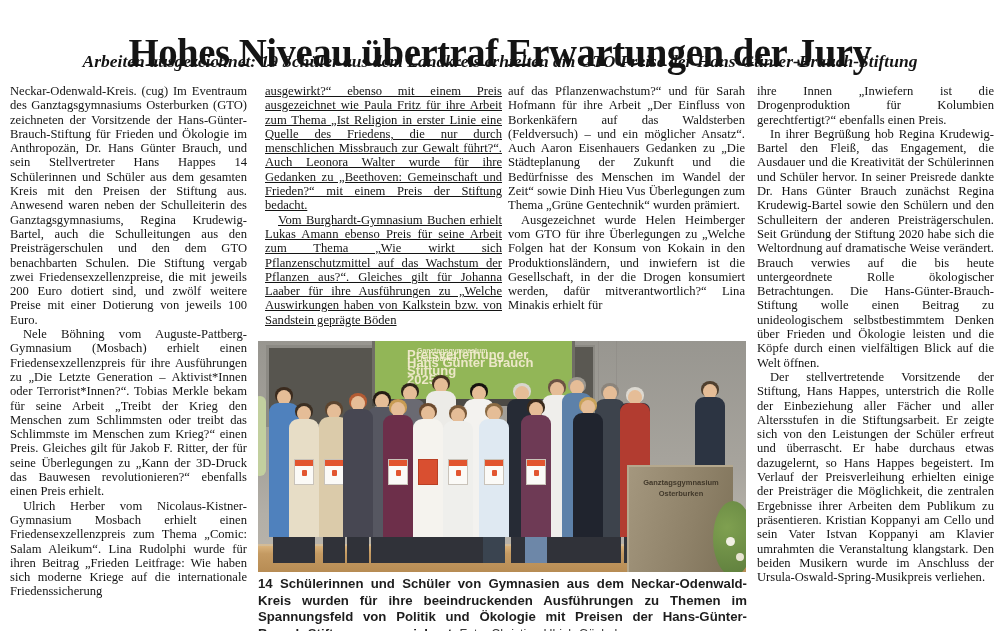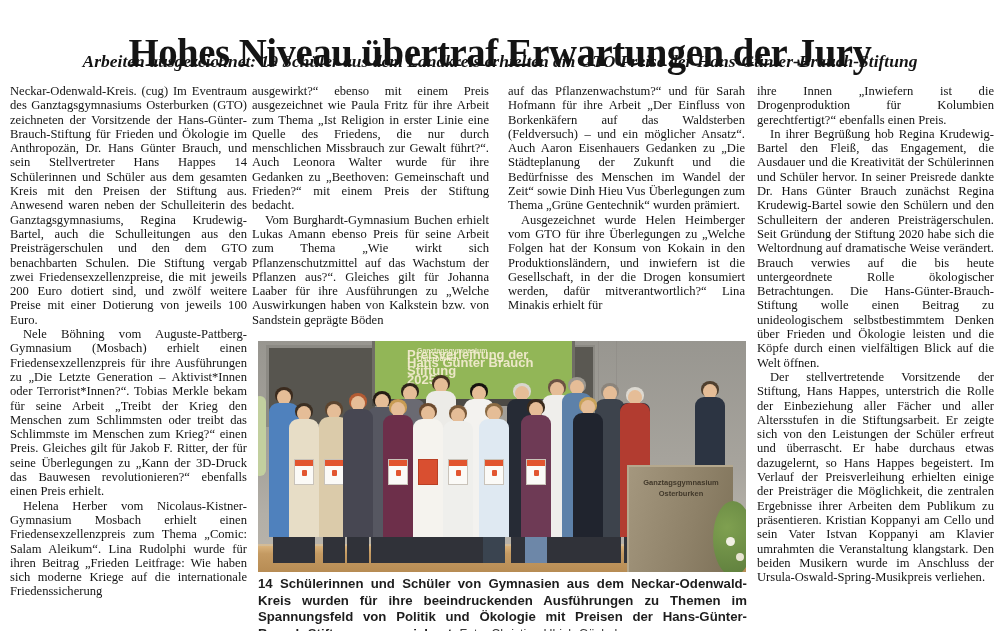--- a/index.html
+++ b/index.html
@@ -11,21 +11,21 @@
             transform:scaleX(.97);transform-origin:center;}
   .subhead{position:absolute;top:51px;left:0;width:1000px;text-align:center;
            font-size:17.5px;font-weight:700;font-style:italic;white-space:nowrap;}
   
   .col{position:absolute;top:84px;width:237px;font-size:12.6px;line-height:14.3px;
        text-align:justify;overflow:hidden;hyphens:auto;-webkit-hyphens:auto;}
   .col p{margin:0;}
   .col p.ind{text-indent:13px;}
   .col b.lead{font-weight:400;}
   #col1{left:10px;height:547px;}
-  #col2{left:252px;height:246px;}
+  #col2{left:265px;height:246px;text-decoration:underline;}
   #col3{left:508px;height:246px;}
   #col4{left:757px;height:547px;}
   
   #photo{position:absolute;left:258px;top:341px;width:488px;height:231px;overflow:hidden;
          background:linear-gradient(#989690 0%,#a7a49d 55%,#b3afa7 75%,#b9b4ab 100%);}
   .board-left{position:absolute;left:8px;top:4px;width:106px;height:76px;
               background:#57554f;border:3px solid #8c8a84;}
   .board-right{position:absolute;left:311px;top:4px;width:22px;height:66px;
                background:#5a5852;border:2px solid #8c8a84;}
   .wall-seam{position:absolute;top:0;width:1px;height:95px;background:#8e8b85;opacity:.6;}
@@ -73,21 +73,21 @@
 <body>
 
 <div id="page">
 
   <h1 class="headline">Hohes Niveau übertraf Erwartungen der Jury</h1>
   <div class="subhead">Arbeiten ausgezeichnet: 19 Schüler aus dem Landkreis erhielten am GTO Preise der Hans-Günter-Brauch-Stiftung</div>
 
   <div id="col1" class="col">
       <p><b class="lead">Neckar-Odenwald-Kreis. </b>(cug) Im Eventraum des Ganztagsgymnasiums Osterburken (GTO) zeichneten der Vorsitzende der Hans-Günter-Brauch-Stiftung für Frieden und Ökologie im Anthropozän, Dr. Hans Günter Brauch, und sein Stellvertreter Hans Happes 14 Schülerinnen und Schüler aus dem gesamten Kreis mit den Preisen der Stiftung aus. Anwesend waren neben der Schulleiterin des Ganztagsgymnasiums, Regina Krudewig-Bartel, auch die Schulleitungen aus den Preisträgerschulen und den dem GTO benachbarten Schulen. Die Stiftung vergab zwei Friedensexzellenzpreise, die mit jeweils 200 Euro dotiert sind, und zwölf weitere Preise mit einer Dotierung von jeweils 100 Euro.</p>
       <p class="ind">Nele Böhning vom Auguste-Pattberg-Gymnasium (Mosbach) erhielt einen Friedensexzellenzpreis für ihre Ausführungen zu „Die Letzte Generation – Aktivist*Innen oder Terrorist*Innen?“. Tobias Merkle bekam für seine Arbeit „Treibt der Krieg den Menschen zum Schlimmsten oder treibt das Schlimmste im Menschen zum Krieg?“ einen Preis. Gleiches gilt für Jakob F. Ritter, der für seine Überlegungen zu „Kann der 3D-Druck das Bauwesen revolutionieren?“ ebenfalls einen Preis erhielt.</p>
-      <p class="ind">Helena Herber vom Nicolaus-Kistner-Gymnasium Mosbach erhielt einen Friedensexzellenzpreis zum Thema „Comic: Salam Aleikum“. Lina Rudolphi wurde für ihren Beitrag „Frieden Leitfrage: Wie haben sich moderne Kriege auf die internationale Friedenssicherung</p>
+      <p class="ind">Ulrich Herber vom Nicolaus-Kistner-Gymnasium Mosbach erhielt einen Friedensexzellenzpreis zum Thema „Comic: Salam Aleikum“. Lina Rudolphi wurde für ihren Beitrag „Frieden Leitfrage: Wie haben sich moderne Kriege auf die internationale Friedenssicherung</p>
     </div>
   <div id="col2" class="col">
       <p>ausgewirkt?“ ebenso mit einem Preis ausgezeichnet wie Paula Fritz für ihre Arbeit zum Thema „Ist Religion in erster Linie eine Quelle des Friedens, die nur durch menschlichen Missbrauch zur Gewalt führt?“. Auch Leonora Walter wurde für ihre Gedanken zu „Beethoven: Gemeinschaft und Frieden?“ mit einem Preis der Stiftung bedacht.</p>
       <p class="ind">Vom Burghardt-Gymnasium Buchen erhielt Lukas Amann ebenso Preis für seine Arbeit zum Thema „Wie wirkt sich Pflanzenschutzmittel auf das Wachstum der Pflanzen aus?“. Gleiches gilt für Johanna Laaber für ihre Ausführungen zu „Welche Auswirkungen haben von Kalkstein bzw. von Sandstein geprägte Böden</p>
     </div>
   <div id="col3" class="col">
       <p>auf das Pflanzenwachstum?“ und für Sarah Hofmann für ihre Arbeit „Der Einfluss von Borkenkäfern auf das Waldsterben (Feldversuch) – und ein möglicher Ansatz“. Auch Aaron Eisenhauers Gedanken zu „Die Städteplanung der Zukunft und die Bedürfnisse des Menschen im Wandel der Zeit“ sowie Dinh Hieu Vus Überlegungen zum Thema „Grüne Gentechnik“ wurden prämiert.</p>
       <p class="ind">Ausgezeichnet wurde Helen Heimberger vom GTO für ihre Überlegungen zu „Welche Folgen hat der Konsum von Kokain in den Produktionsländern, und inwiefern ist die Gesellschaft, in der die Drogen konsumiert werden, dafür mitverantwortlich?“ Lina Minakis erhielt für</p>
     </div>
   <div id="col4" class="col">

